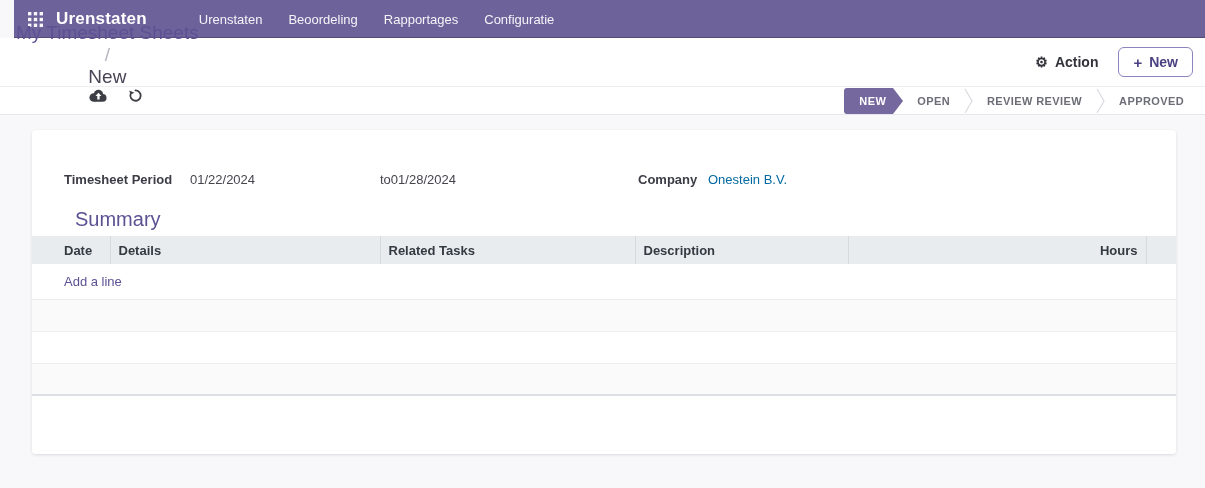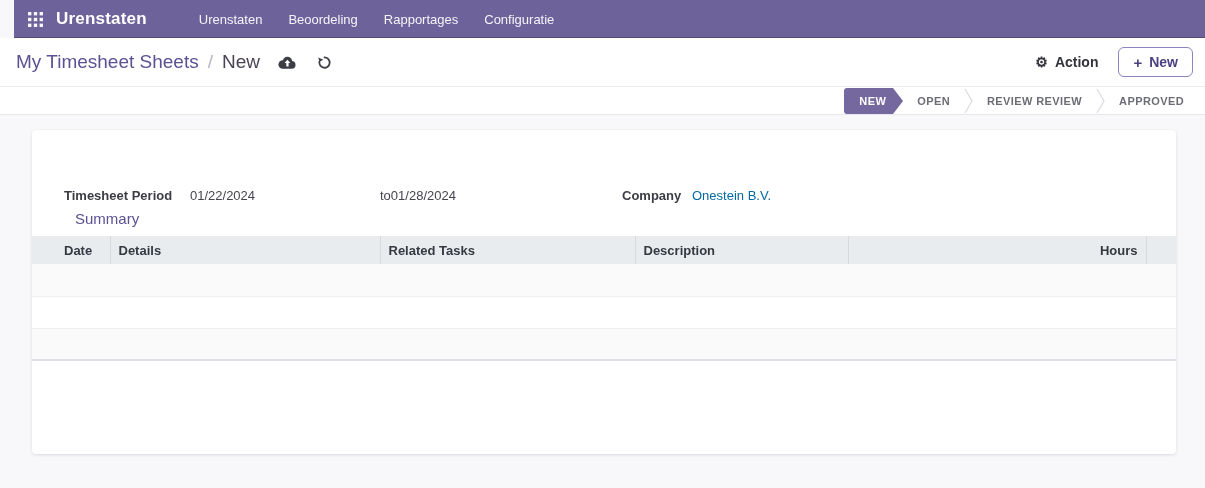--- a/index.html
+++ b/index.html
@@ -10,21 +10,21 @@
   .navbar { height:38px; background:#6e629b; box-shadow:inset 0 -1px 0 rgba(0,0,0,.22);
             display:flex; align-items:center; padding:0 16px 0 14px; color:#fff;margin-left:14px; }
   .apps-icon { display:flex; align-items:center; margin-right:13px; cursor:pointer; }
   .brand { font-size:17px; font-weight:600; letter-spacing:.2px; margin-right:26px; cursor:pointer; }
   .nav-item { font-size:13px; color:rgba(255,255,255,.93); margin-left:26px; cursor:pointer; }
   .nav-item:first-of-type { margin-left:0; }
 
   
   .control-panel { height:49px; background:#fff; border-bottom:1px solid #ededf1;
                    display:flex; align-items:center; justify-content:space-between; padding:0 12px 0 16px; }
-  .breadcrumb { display:flex; align-items:center; font-size:19px; }
+  .breadcrumb { display:flex; align-items:center; font-size:19px;flex-direction:column; }
   .crumb-link { color:#5c5193; cursor:pointer; }
   .crumb-sep { color:#b6b6c0; margin:0 9px; }
   .crumb-current { color:#4a4456; }
   .save-indicators { display:flex; align-items:center; gap:21px; margin-left:17px; }
   .icon-btn { display:flex; align-items:center; cursor:pointer; }
   .cp-right { display:flex; align-items:center; gap:20px; }
   .action-btn { display:flex; align-items:center; gap:7px; font-size:14px; font-weight:600; color:#33333c; cursor:pointer; }
   .gear { font-size:14px; line-height:1; color:#33333c; }
   .new-btn { display:flex; align-items:center; gap:7px; background:#fff; border:1px solid #8d84bd;
              border-radius:6px; padding:6px 14px; font-size:14px; font-weight:700; color:#4b4183; cursor:pointer; }
@@ -39,33 +39,33 @@
                  padding:0 7px 0 15px; border-radius:3px 0 0 3px; margin-right:14px; cursor:default; }
   .state-arrow::after { content:""; position:absolute; left:100%; top:0;
                         border-top:13px solid transparent; border-bottom:13px solid transparent; border-left:10px solid #75689f; }
   .chev-sep { display:flex; align-items:center; margin:0 4px; }
 
   
   .content { padding:15px 29px 0 32px; }
   .card { width:1144px; height:324px; background:#fff; border-radius:4px;
           box-shadow:0 1px 3px rgba(50,50,70,.14); overflow:hidden; }
 
-  .form-area { height:73px; padding:26px 0 0 32px; display:flex; align-items:flex-end; }
+  .form-area { height:73px; padding:26px 0 0 32px; display:flex; align-items:center;gap:16px; }
   .field-label { font-weight:700; color:#3c3c46; font-size:13px; }
   .fg-left { display:flex; align-items:center; width:558px; }
   .fg-left .field-label { width:126px; }
   .field-value { color:#45454e; cursor:text; }
   .val-from { width:190px; }
   .to-label { margin-right:0; color:#45454e; }
   .fg-right { display:flex; align-items:center; }
   .fg-right .field-label { width:70px; }
   .company-link { color:#0369a1; cursor:pointer; }
 
   .tabs { display:flex; align-items:flex-end; height:33px; padding-left:28px; }
-  .tab { height:33px; line-height:32px; padding:0 15px; font-size:15px; cursor:pointer; }
+  .tab { height:33px; line-height:32px; padding:0 15px; font-size:20px; cursor:pointer; }
   .tab-inactive { color:#5c5193; }
   .tab-active { background:#fff; border:1px solid #dfe2e7; border-bottom:none;
                 border-radius:4px 4px 0 0; color:#3c3c44; }
 
   table.list { width:1144px; border-collapse:collapse; table-layout:fixed; }
   thead th { background:#e9ecef; height:28px; font-size:13px; font-weight:700; color:#343a42;
              text-align:left; padding:0 8px; border-left:1px solid #d6dade; }
   thead th:first-child { padding-left:32px; border-left:none; }
   thead th.col-hours { text-align:right; }
   tr.addline-row td { height:35px; padding-left:32px; border-bottom:1px solid #e9ebef; background:#fff; }
@@ -193,20 +193,23 @@
         <tr>
           <th>Date</th>
           <th>Details</th>
           <th>Related Tasks</th>
           <th>Description</th>
           <th class="col-hours">Hours</th>
           <th></th>
         </tr>
       </thead>
       <tbody>
+        <tr class="addline-row">
+          <td colspan="6"><span class="add-line">Add a line</span></td>
+        </tr>
         <tr class="empty-row odd">
             <td colspan="6"></td>
           </tr>
         <tr class="empty-row even">
             <td colspan="6"></td>
           </tr>
         <tr class="empty-row odd last">
             <td colspan="6"></td>
           </tr>
       </tbody>

